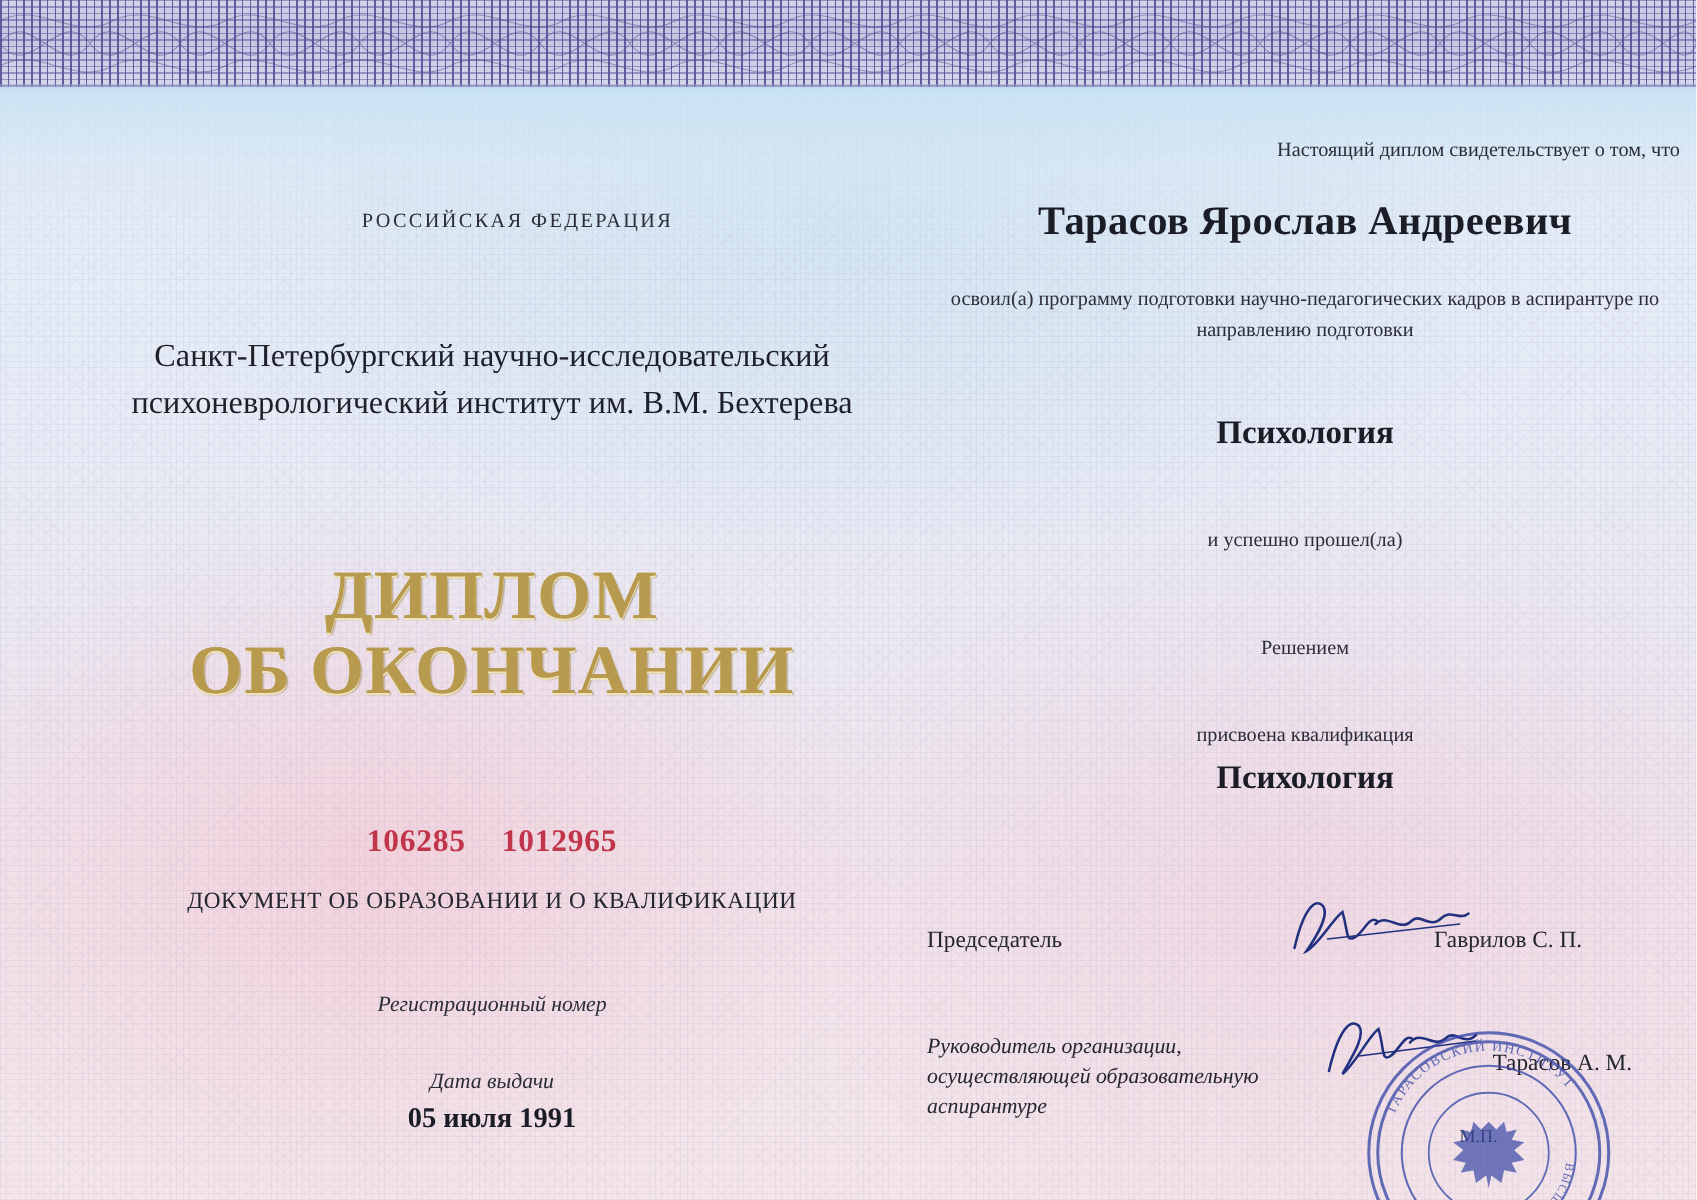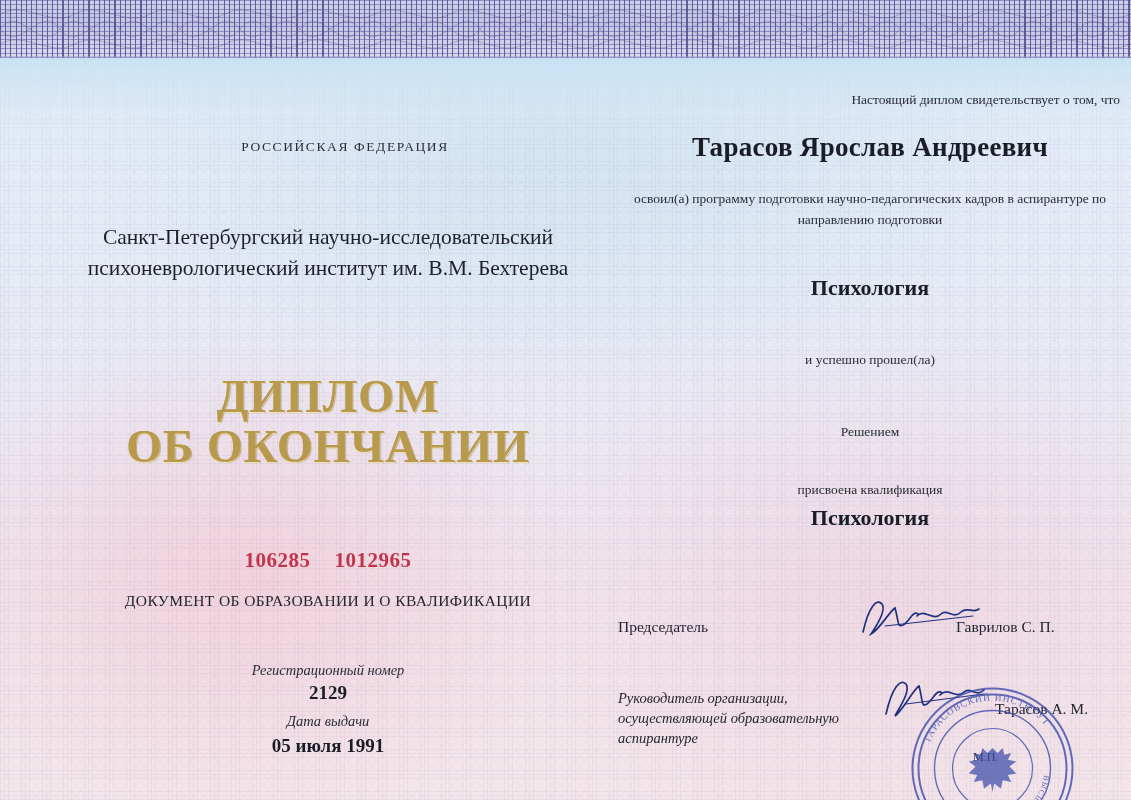--- a/index.html
+++ b/index.html
@@ -279,21 +279,20 @@
     <div>ОБ ОКОНЧАНИИ</div>
   </div>
 
   <div class="txt" id="doc-numbers">
     <span>106285</span><span class="gap"></span><span>1012965</span>
   </div>
 
   <div class="txt" id="reg-label">Регистрационный номер</div>
 
   <div class="txt" id="doc-subtitle">ДОКУМЕНТ ОБ ОБРАЗОВАНИИ И О КВАЛИФИКАЦИИ</div>
-  <div class="txt" id="reg-number">2129</div>
   <div class="txt" id="date-label">Дата выдачи</div>
   <div class="txt" id="date-value">05 июля 1991</div>
 
   <div class="txt" id="cert-line">Настоящий диплом свидетельствует о том, что</div>
   <div class="txt" id="holder-name">Тарасов Ярослав Андреевич</div>
   <div class="txt" id="program-line">освоил(а) программу подготовки научно-педагогических кадров в аспирантуре по направлению подготовки</div>
   <div class="txt" id="direction">Психология</div>
   <div class="txt" id="passed-line">и успешно прошел(ла)</div>
   <div class="txt" id="decision-line">Решением</div>
   <div class="txt" id="qual-label">присвоена квалификация</div>

